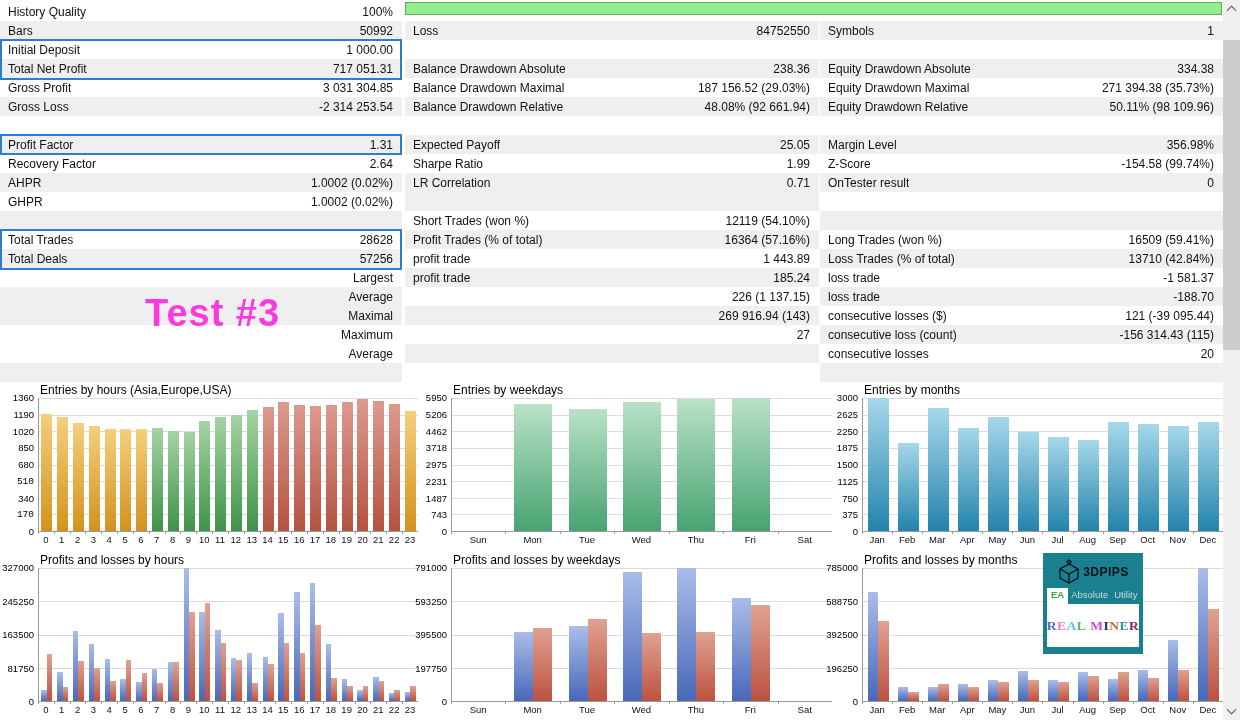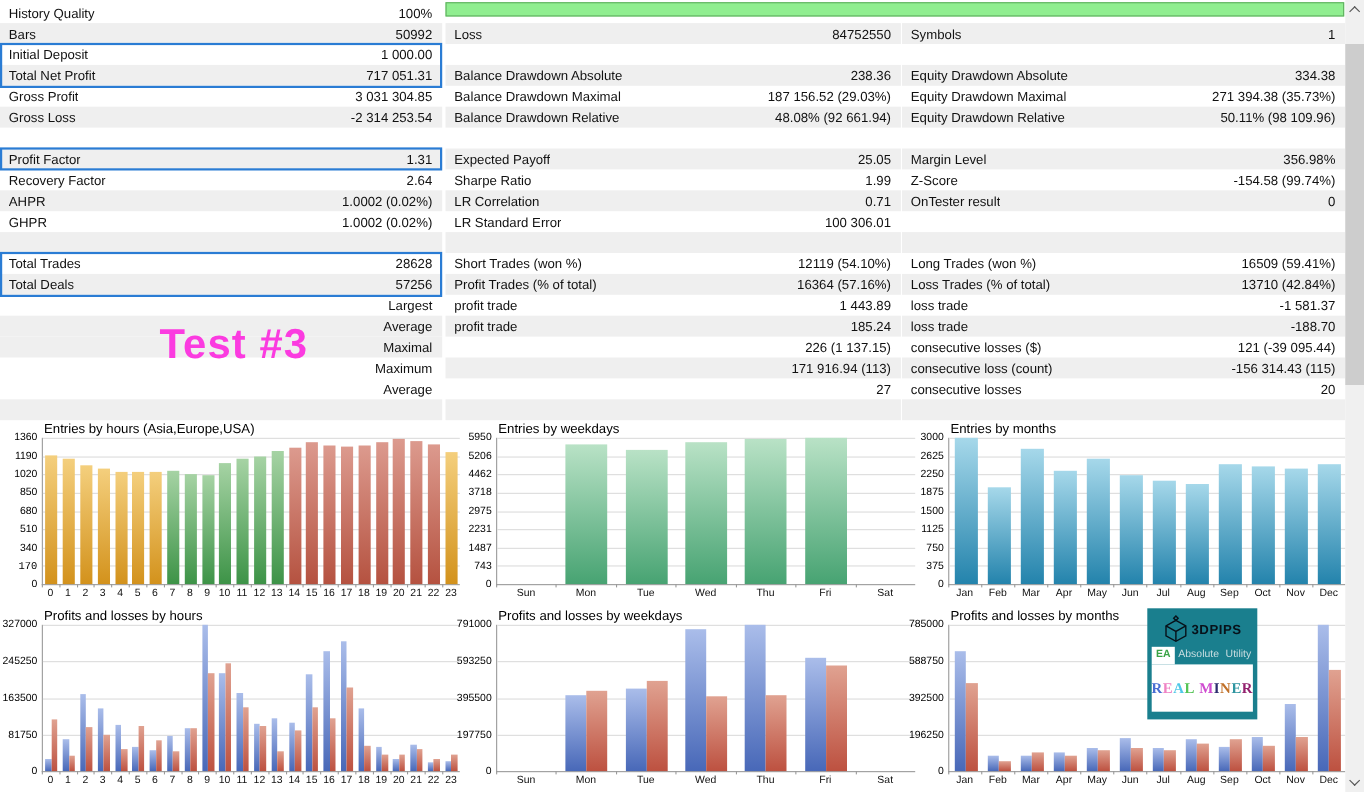--- a/index.html
+++ b/index.html
@@ -190,24 +190,20 @@
         <span class="val">25.05</span>
       </div>
       <div class="stat-row">
         <span class="lbl">Sharpe Ratio</span>
         <span class="val">1.99</span>
       </div>
       <div class="stat-row shade">
         <span class="lbl">LR Correlation</span>
         <span class="val">0.71</span>
       </div>
-      <div class="stat-row">
-        <span class="lbl">LR Standard Error</span>
-        <span class="val">100 306.01</span>
-      </div>
       <div class="stat-row shade">
         <span class="lbl"></span>
         <span class="val"></span>
       </div>
       <div class="stat-row">
         <span class="lbl">Short Trades (won %)</span>
         <span class="val">12119 (54.10%)</span>
       </div>
       <div class="stat-row shade">
         <span class="lbl">Profit Trades (% of total)</span>
@@ -220,21 +216,21 @@
       <div class="stat-row shade">
         <span class="lbl">profit trade</span>
         <span class="val">185.24</span>
       </div>
       <div class="stat-row">
         <span class="lbl"></span>
         <span class="val">226 (1 137.15)</span>
       </div>
       <div class="stat-row shade">
         <span class="lbl"></span>
-        <span class="val">171 916.94 (113)</span>
+        <span class="val">269 916.94 (143)</span>
       </div>
       <div class="stat-row">
         <span class="lbl"></span>
         <span class="val">27</span>
       </div>
       <div class="stat-row shade">
         <span class="lbl"></span>
         <span class="val"></span>
       </div>
     </div>
@@ -329,21 +325,21 @@
 
   <div class="watermark">Test #3</div>
 
   <div class="chart r1 p1">
     <div class="chart-title">Entries by hours (Asia,Europe,USA)</div>
     <div class="chart-body">
       <div class="ylabels">
           <div class="ylab" style="bottom: calc(0% - 5px);">0</div>
           <div class="ylab" style="bottom: calc(12.5% - 5px); font-family: Liberation Mono, monospace;">170</div>
           <div class="ylab" style="bottom: calc(25% - 5px);">340</div>
-          <div class="ylab" style="bottom: calc(37.5% - 5px);">510</div>
+          <div class="ylab" style="bottom: calc(37.5% - 5px); font-family: Liberation Mono, monospace;">510</div>
           <div class="ylab" style="bottom: calc(50% - 5px);">680</div>
           <div class="ylab" style="bottom: calc(62.5% - 5px);">850</div>
           <div class="ylab" style="bottom: calc(75% - 5px);">1020</div>
           <div class="ylab" style="bottom: calc(87.5% - 5px);">1190</div>
           <div class="ylab" style="bottom: calc(100% - 5px);">1360</div>
         </div>
       <div class="plot">
           <div class="gridline" style="bottom: calc(12.5% - 1px);"></div>
           <div class="gridline" style="bottom: calc(25% - 1px);"></div>
           <div class="gridline" style="bottom: calc(37.5% - 1px);"></div>

